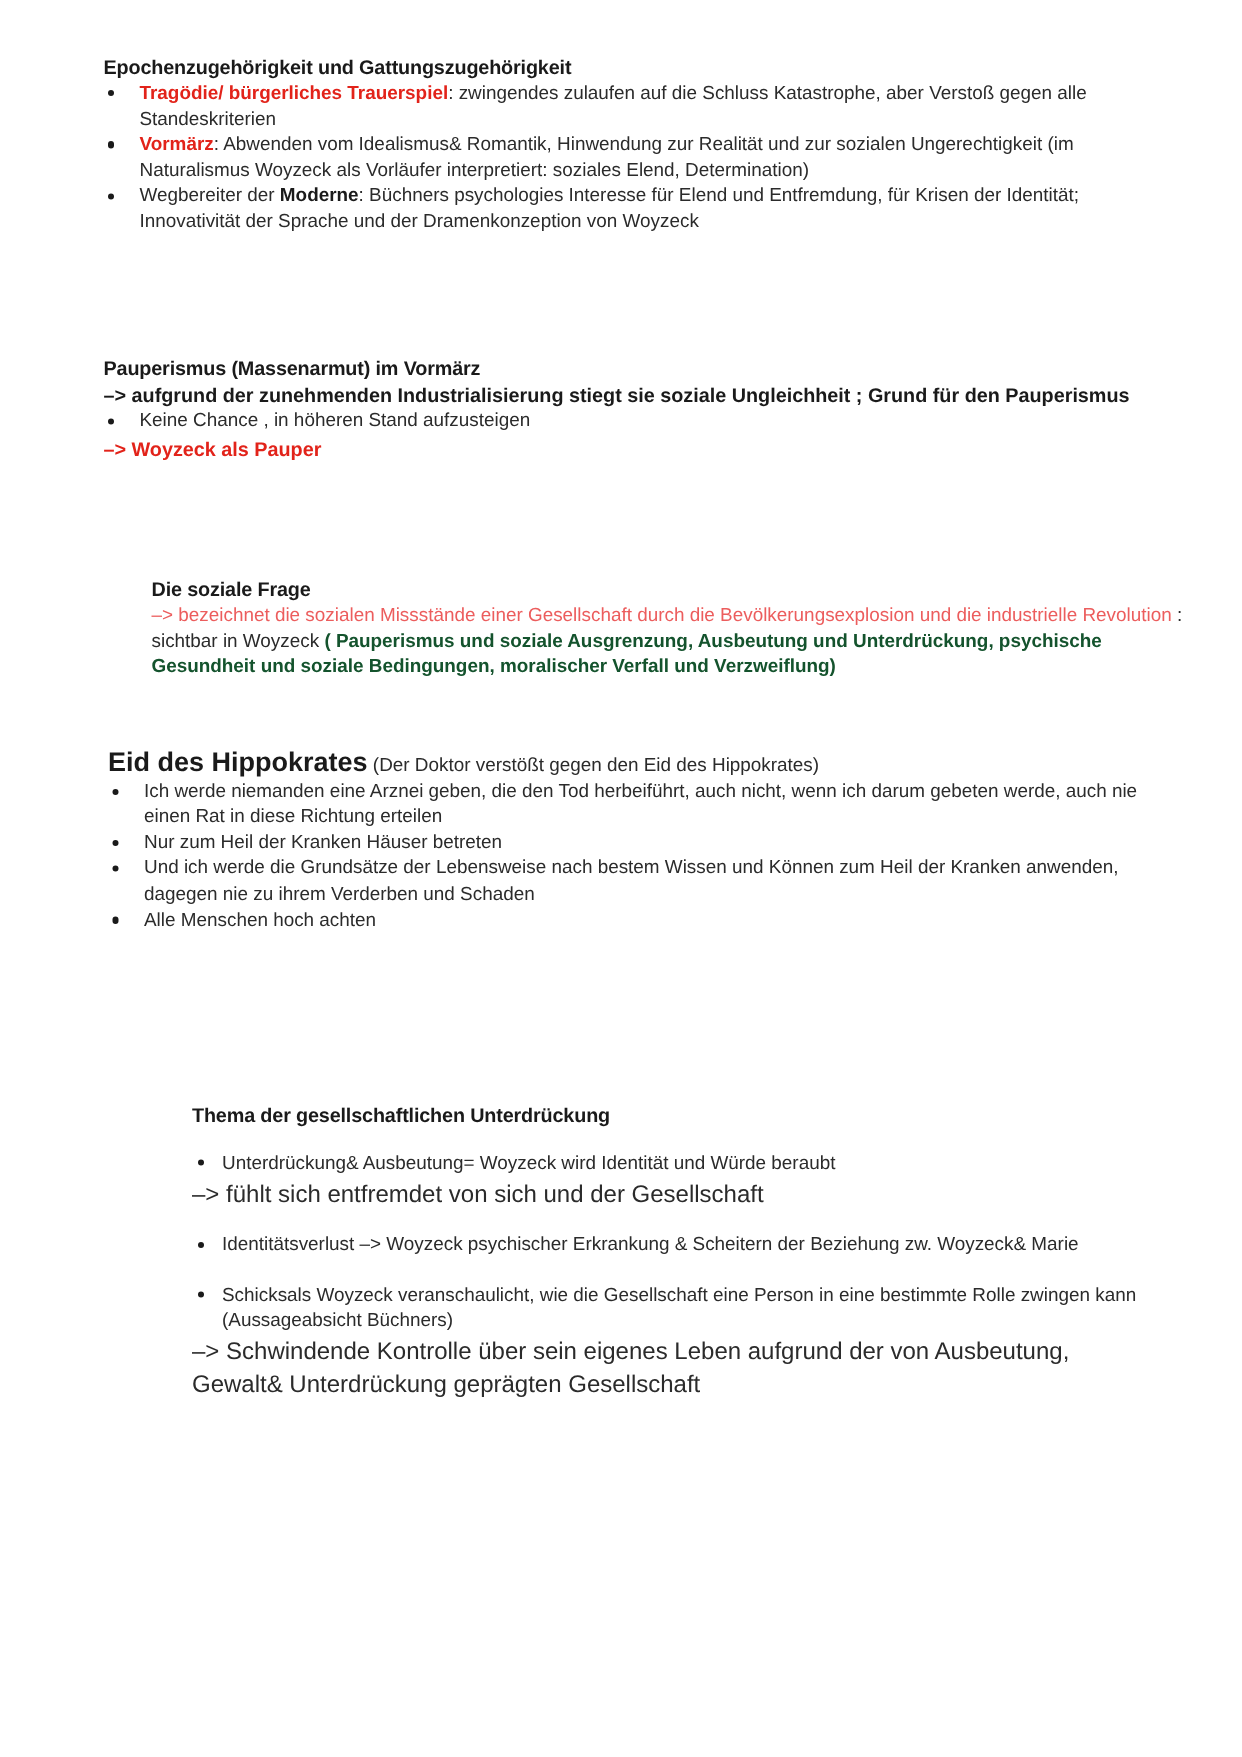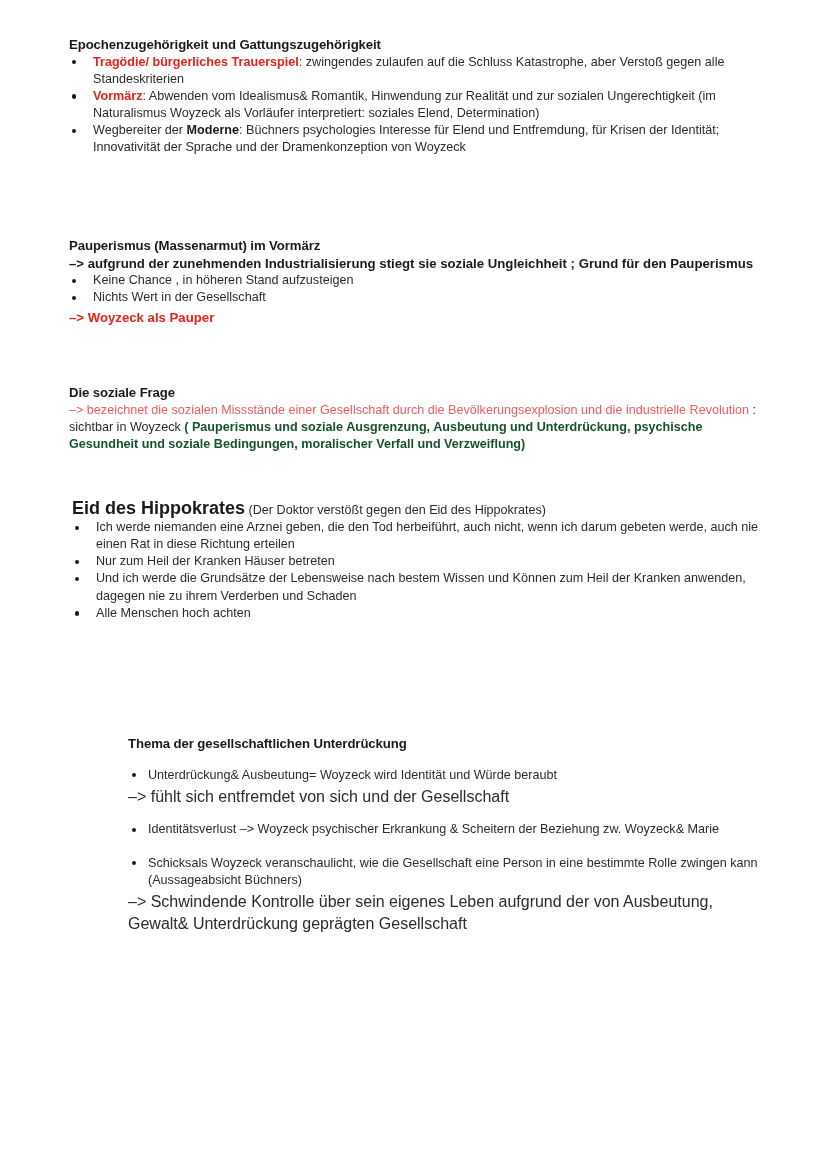--- a/index.html
+++ b/index.html
@@ -158,30 +158,26 @@
   <div class="section" style="top:237px;">
     <h2 class="heading">Pauperismus (Massenarmut) im Vormärz</h2>
 
     <p class="lead">–&gt; aufgrund der zunehmenden Industrialisierung stiegt sie soziale Ungleichheit ; Grund für den Pauperismus</p>
 
     <ul class="bullets">
       <li>
         <span class="dot"></span>
         <span>Keine Chance , in höheren Stand aufzusteigen</span>
       </li>
-      <li>
-        <span class="dot"></span>
-        <span>Nichts Wert in der Gesellschaft</span>
-      </li>
     </ul>
 
     <p class="lead red" style="margin-top:2px;">–&gt; Woyzeck als Pauper</p>
   </div>
 
-  <div class="section" style="top:384px;">
+  <div class="section" style="top:384px;margin-left:32px;">
     <h2 class="heading">Die soziale Frage</h2>
 
     <p class="softred"><span>–&gt; bezeichnet die sozialen Missstände einer Gesellschaft durch die Bevölkerungsexplosion und die industrielle Revolution</span><span class="plain"> : sichtbar in Woyzeck </span><b>( Pauperismus und soziale Ausgrenzung, Ausbeutung und Unterdrückung, psychische Gesundheit und soziale Bedingungen, moralischer Verfall und Verzweiflung)</b></p>
   </div>
 
   <div class="section" style="top:498px; left:72px;">
     <p style="margin:0;"><span class="subhead-inline">Eid des Hippokrates</span><span class="paren"> (Der Doktor verstößt gegen den Eid des Hippokrates)</span></p>
 
     <ul class="bullets">
       <li>

